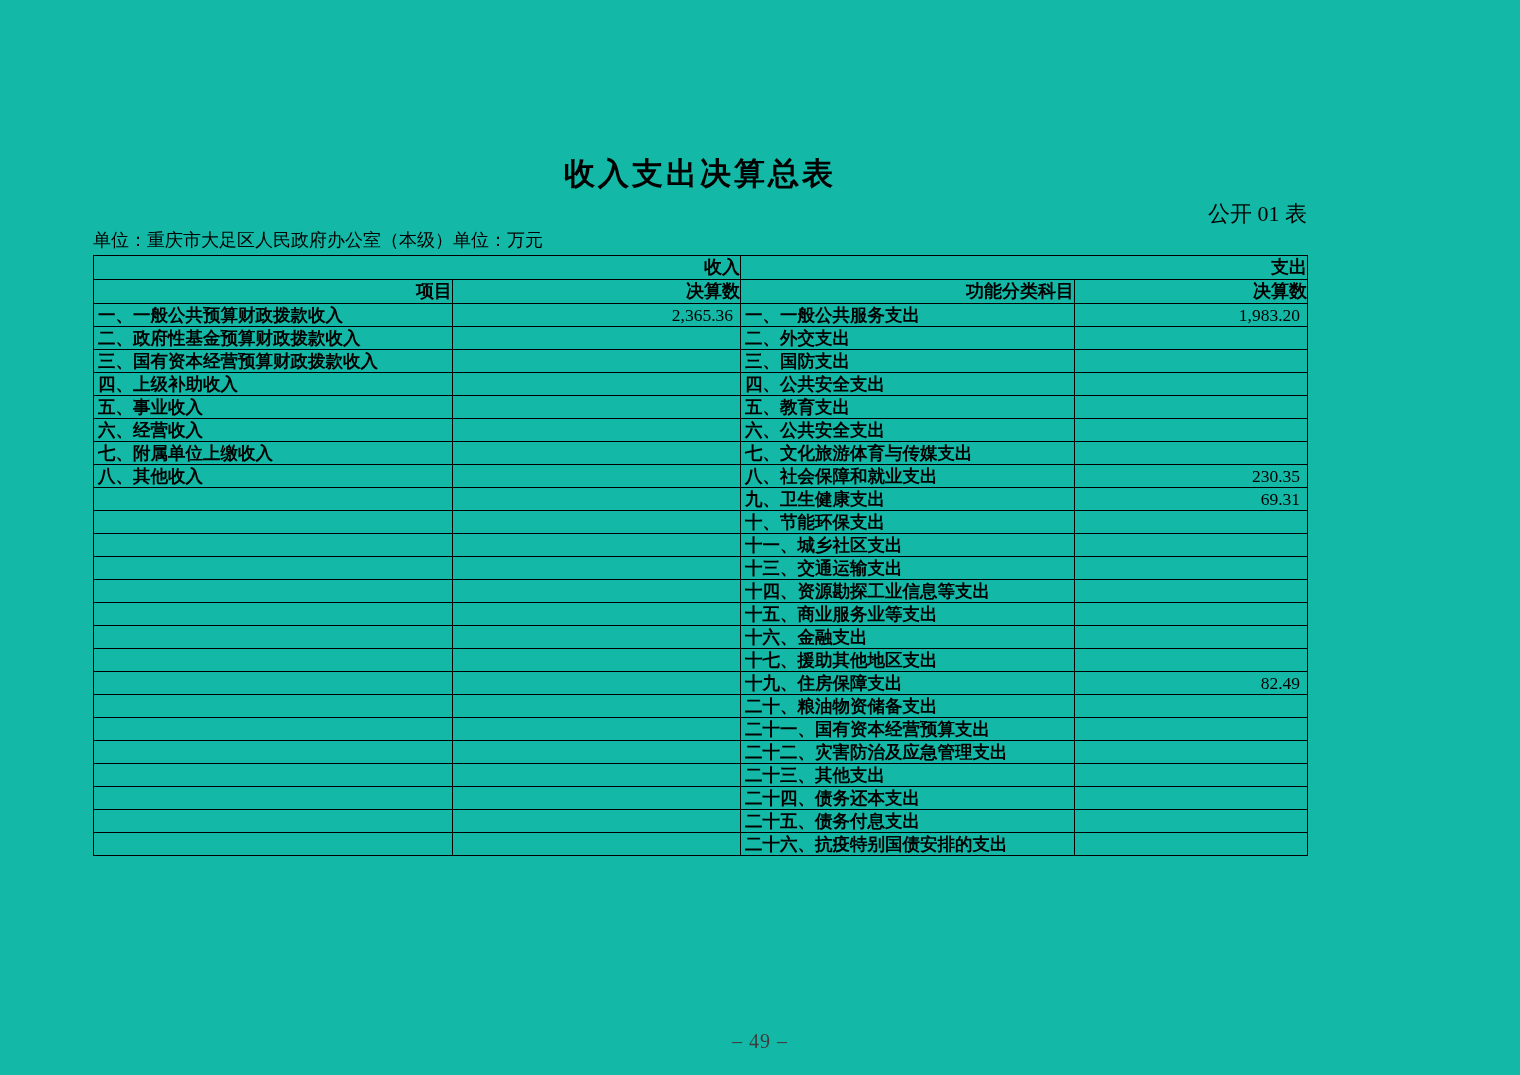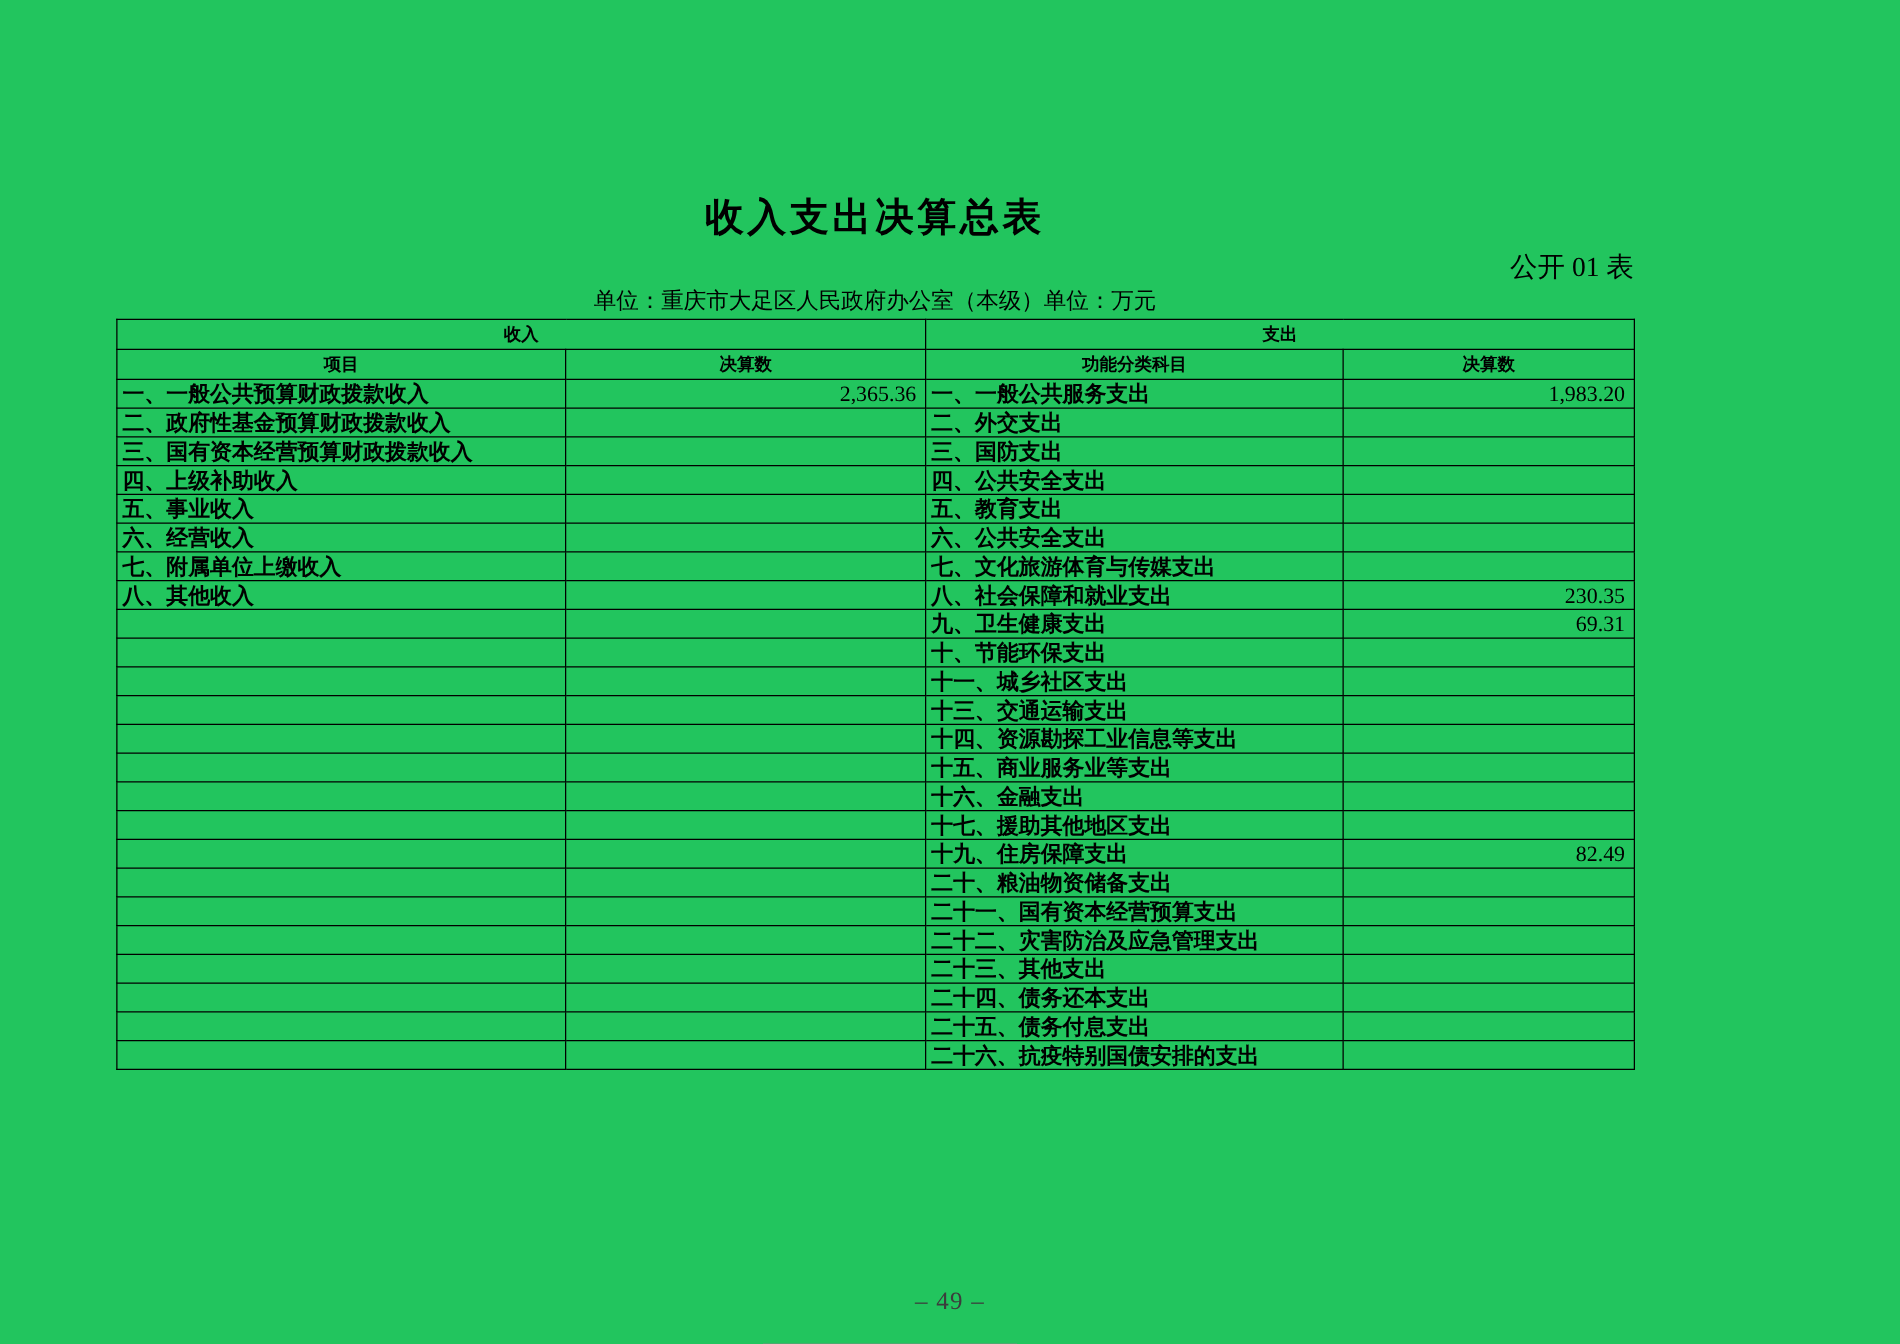--- a/index.html
+++ b/index.html
@@ -1,21 +1,21 @@
 <!DOCTYPE html>
 <html><head>
 <meta charset="utf-8">
 <style>
   * { margin: 0; padding: 0; box-sizing: border-box; }
   html, body { background: #888; }
   .page {
     position: relative;
     width: 1520px;
     height: 1075px;
-    background: #22c55e;
+    background: #14b8a6;
     color: #000;
     font-family: "Liberation Serif", "DejaVu Serif", serif;
     overflow: hidden;
     margin: 0 auto;
   }
   .content {
     position: absolute;
     left: 93px;
     top: 0;
     width: 1214px;
@@ -32,40 +32,40 @@
   .meta-right {
     margin-top: 7px;
     text-align: right;
     font-size: 22px;
     line-height: 1.2;
   }
   .meta-row {
     margin-top: 3px;
     margin-bottom: 3px;
     display: flex;
-    justify-content: center;
+    justify-content: flex-start;
     font-size: 18px;
     line-height: 1.2;
   }
   table.fiscal {
     width: 100%;
     border-collapse: collapse;
     table-layout: fixed;
   }
   table.fiscal th, table.fiscal td {
     border: 1.5px solid #000;
     overflow: hidden;
     white-space: nowrap;
     vertical-align: middle;
   }
   table.fiscal thead th {
     height: 24px;
-    font-size: 14px;
+    font-size: 18px;
     font-weight: bold;
-    text-align: center;
+    text-align: right;
     font-family: "Liberation Sans", "DejaVu Sans", sans-serif;
     line-height: 1.05;
   }
   table.fiscal tbody td {
     height: 23px;
     font-size: 17.5px;
     line-height: 1.05;
   }
   td.item-cell {
     text-align: left;

